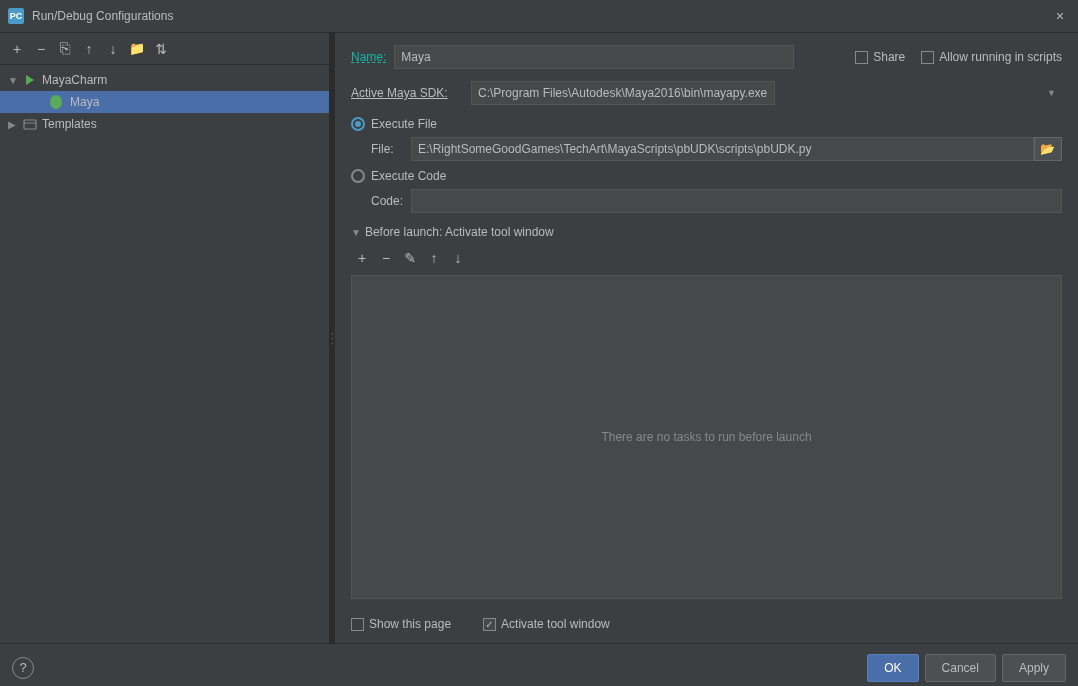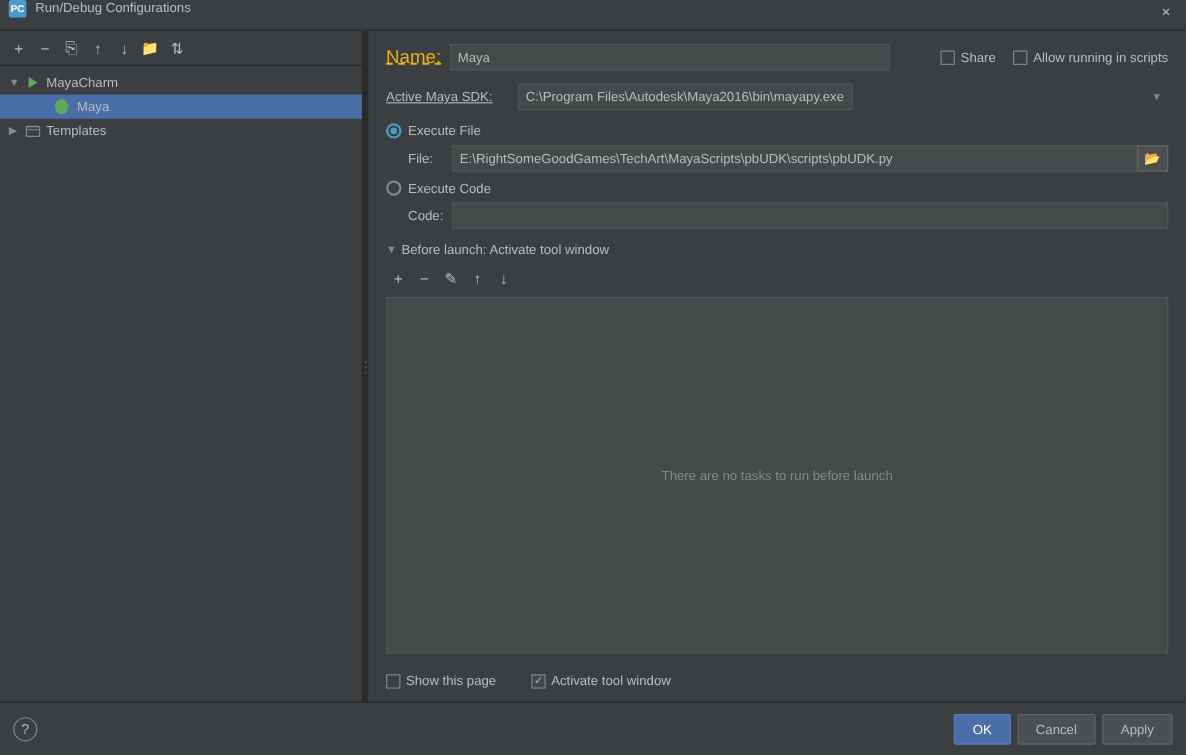--- a/index.html
+++ b/index.html
@@ -9,22 +9,22 @@
       background: #3c3f41;
       color: #bbbbbb;
       width: 1078px;
       height: 686px;
       overflow: hidden;
     }
     .title-bar {
       background: #3c3f41;
       height: 28px;
       display: flex;
-      align-items: flex-start;
-      padding: 0 8px;
+      align-items: center;
+      padding: 16px 8px;
       border-bottom: 1px solid #2b2b2b;
       gap: 8px;
     }
     .title-bar-text {
       color: #bbbbbb;
       font-size: 12px;
       flex: 1;
     }
     .title-bar-close {
       cursor: pointer;
@@ -339,22 +339,22 @@
     }
 
     
     .header-row {
       display: flex;
       align-items: center;
       margin-bottom: 12px;
       gap: 8px;
     }
     .name-label {
-      color: #eab308;
-      font-size: 17px;
+      color: #14b8a6;
+      font-size: 12px;
       text-decoration: underline;
       text-decoration-style: dashed;
     }
 
     
     .header-checks {
       display: flex;
       align-items: center;
       gap: 16px;
       margin-left: auto;

